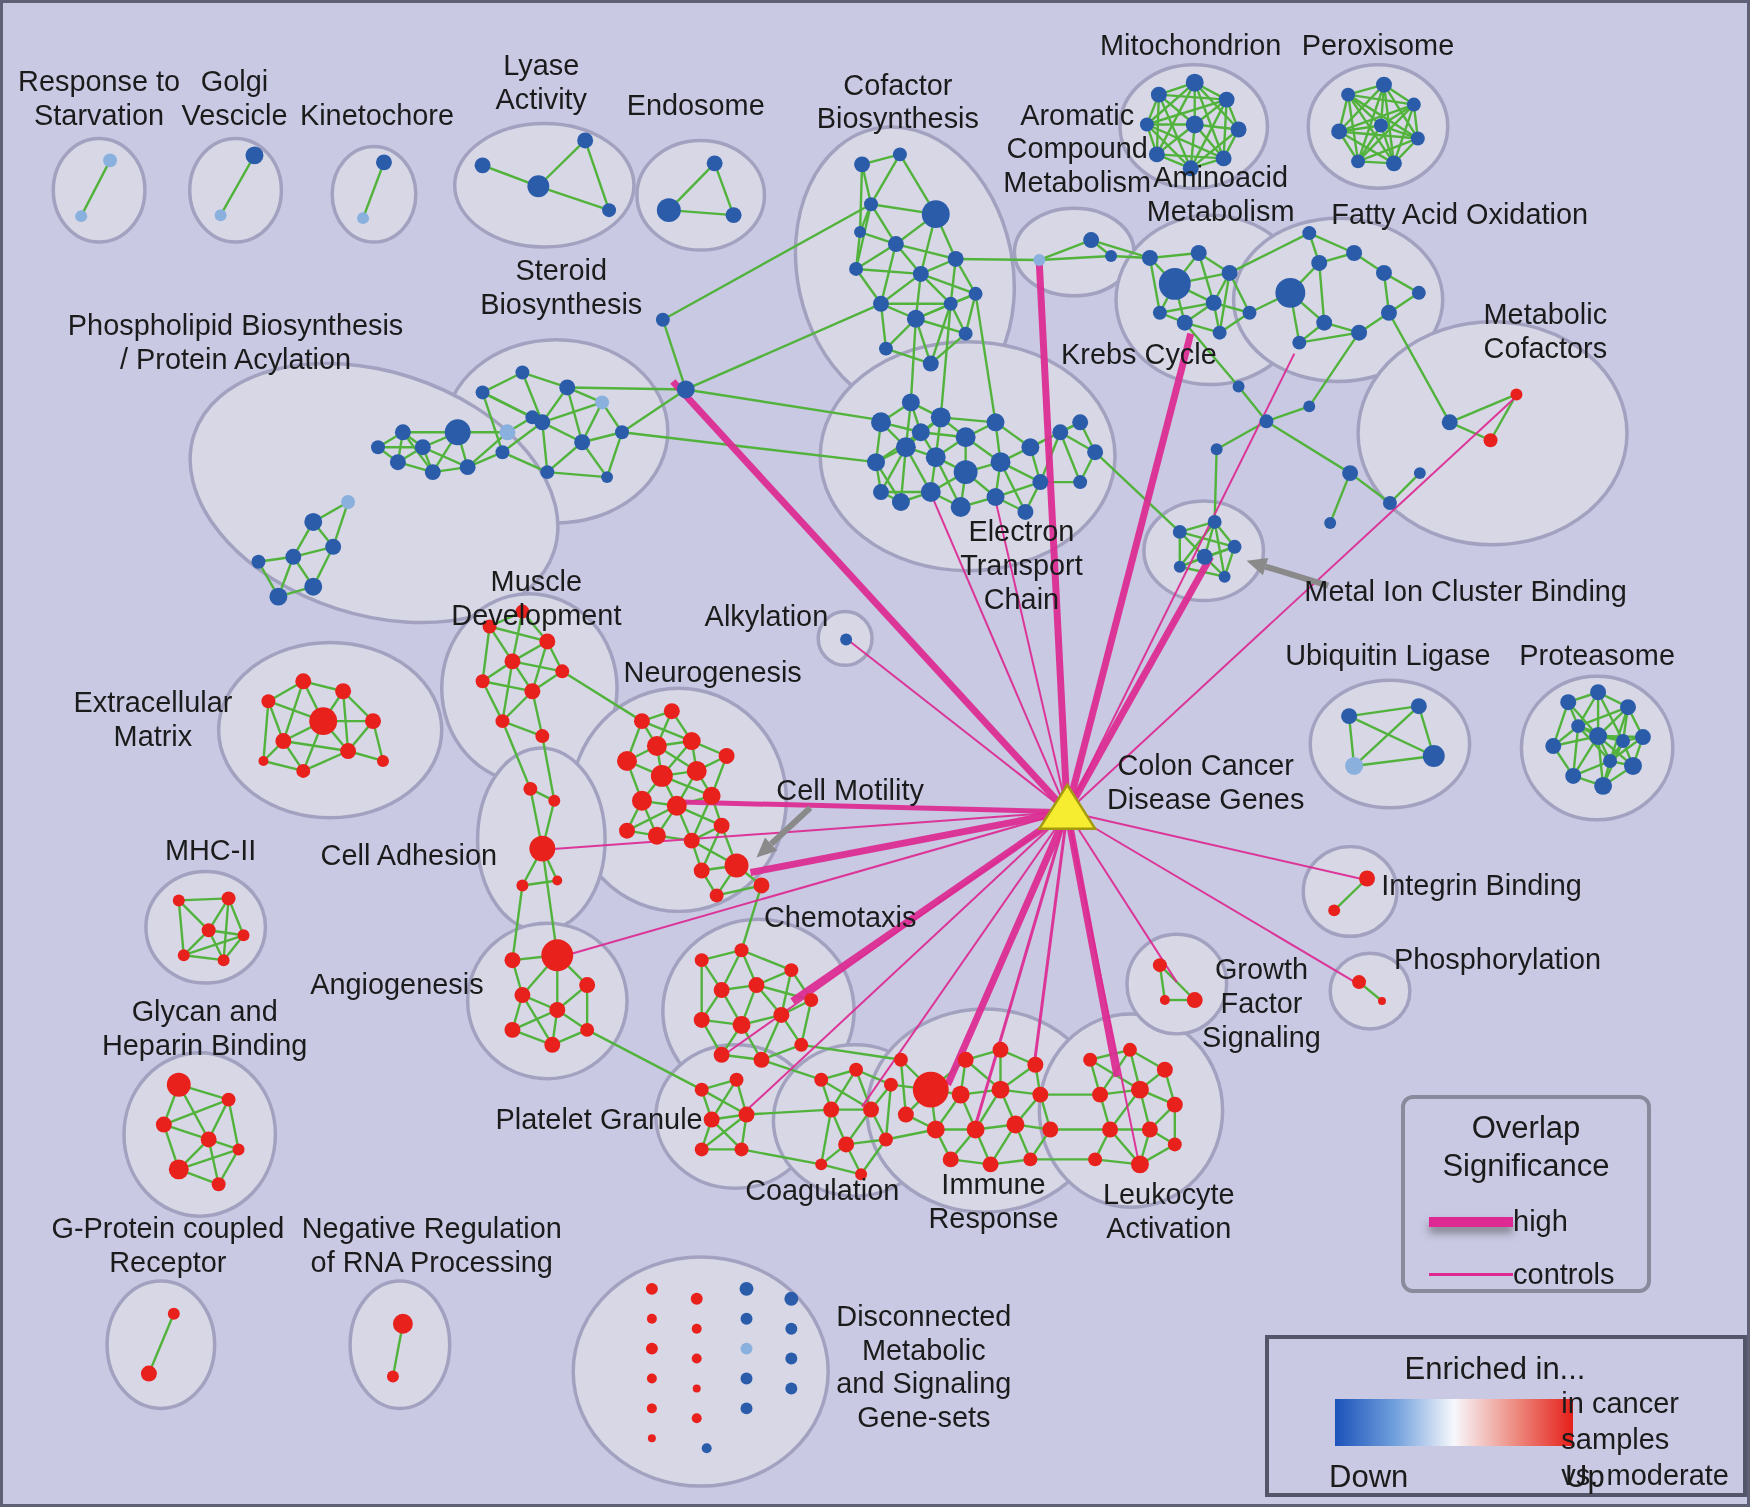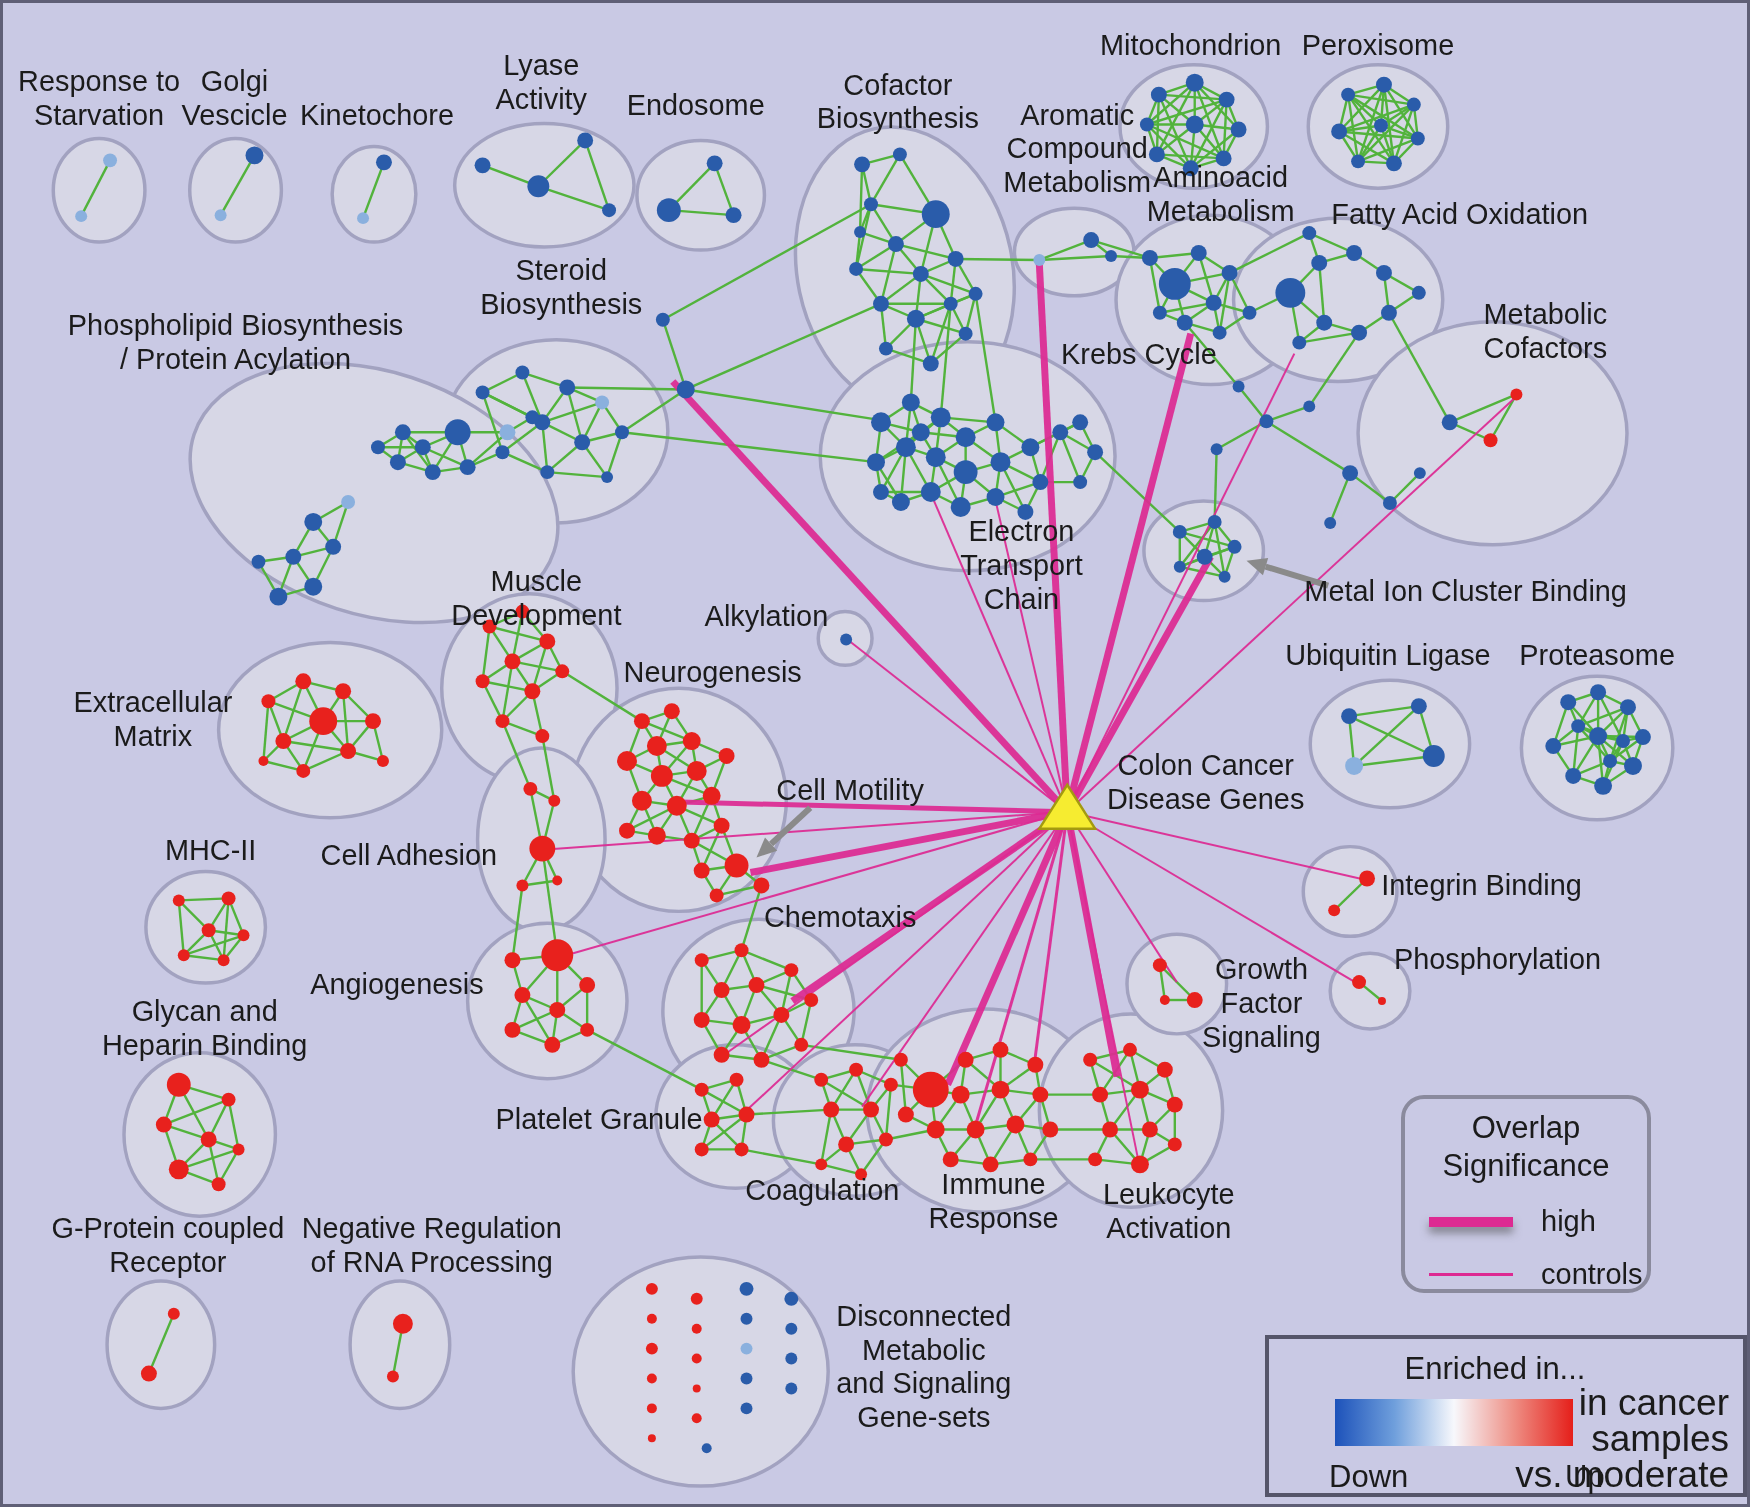--- a/index.html
+++ b/index.html
@@ -1,30 +1,30 @@
 <!DOCTYPE html>
 <html><head>
 <meta charset="utf-8">
 <style>
   html,body{margin:0;padding:0;background:#c9c9e4;font-family:"Liberation Sans",sans-serif;}
   .figure{position:relative;width:1750px;height:1507px;background:#c9c9e4;border:3px solid #5f5f76;box-sizing:border-box;overflow:hidden;}
   #net-svg{position:absolute;left:0;top:0;width:100%;height:100%;}
   #net-svg text{font-family:"Liberation Sans",sans-serif;}
-  .legend-sig{position:absolute;left:1398px;top:1092px;width:250px;height:198px;border:4px solid #8a8a9d;border-radius:23px;box-sizing:border-box;color:#1b1b1b;text-align:center;}
+  .legend-sig{position:absolute;left:1398px;top:1092px;width:250px;height:198px;border:4px solid #8a8a9d;border-radius:12px;box-sizing:border-box;color:#1b1b1b;text-align:center;}
   .legend-sig .t{font-size:31px;line-height:38px;margin-top:10px;}
-  .legend-row{display:flex;align-items:center;margin:20px 0 0 24px;gap:28px;}
+  .legend-row{display:flex;align-items:center;margin:20px 0 0 24px;gap:0;}
   .line-high{width:84px;height:10px;background:#dd2a92;box-shadow:0 6px 9px rgba(70,70,70,.55);flex:0 0 auto;}
   .line-moderate{width:84px;height:3px;background:#dd2a92;flex:0 0 auto;}
   .legend-row .lab{font-size:29px;color:#1b1b1b;}
   .legend-enr{position:absolute;left:1262px;top:1332px;width:482px;height:162px;border:4px solid #55556a;box-sizing:border-box;color:#1b1b1b;}
   .enr-title{position:absolute;left:0;top:12px;width:372px;text-align:center;font-size:31px;padding-left:40px;}
   .gradient-bar{position:absolute;left:66px;top:60px;width:238px;height:47px;background:linear-gradient(to right,#1d52ba,#6f9fdc,#f7f8fc,#ee8f85,#e51f1a);}
   .enr-down{position:absolute;left:32px;top:120px;font-size:31px;margin-left:28px;}
   .enr-up{position:absolute;left:276px;top:120px;font-size:31px;margin-left:20px;}
-  .enr-note{position:absolute;right:14px;top:46px;text-align:right;font-size:37px;line-height:36px;}
+  .enr-note{position:absolute;right:14px;top:46px;font-size:29px;line-height:36px;}
 </style>
 </head>
 <body>
 
 <div class="figure">
   <svg id="net-svg" viewBox="0 0 1750 1507" width="1750" height="1507">
       <g>
         <ellipse cx="96" cy="188" rx="46" ry="52" fill="#d7d7e6" stroke="#a2a2c0" stroke-width="3.5"></ellipse>
         <ellipse cx="233" cy="188" rx="46" ry="52" fill="#d7d7e6" stroke="#a2a2c0" stroke-width="3.5"></ellipse>
         <ellipse cx="372" cy="192" rx="42" ry="48" fill="#d7d7e6" stroke="#a2a2c0" stroke-width="3.5"></ellipse>

